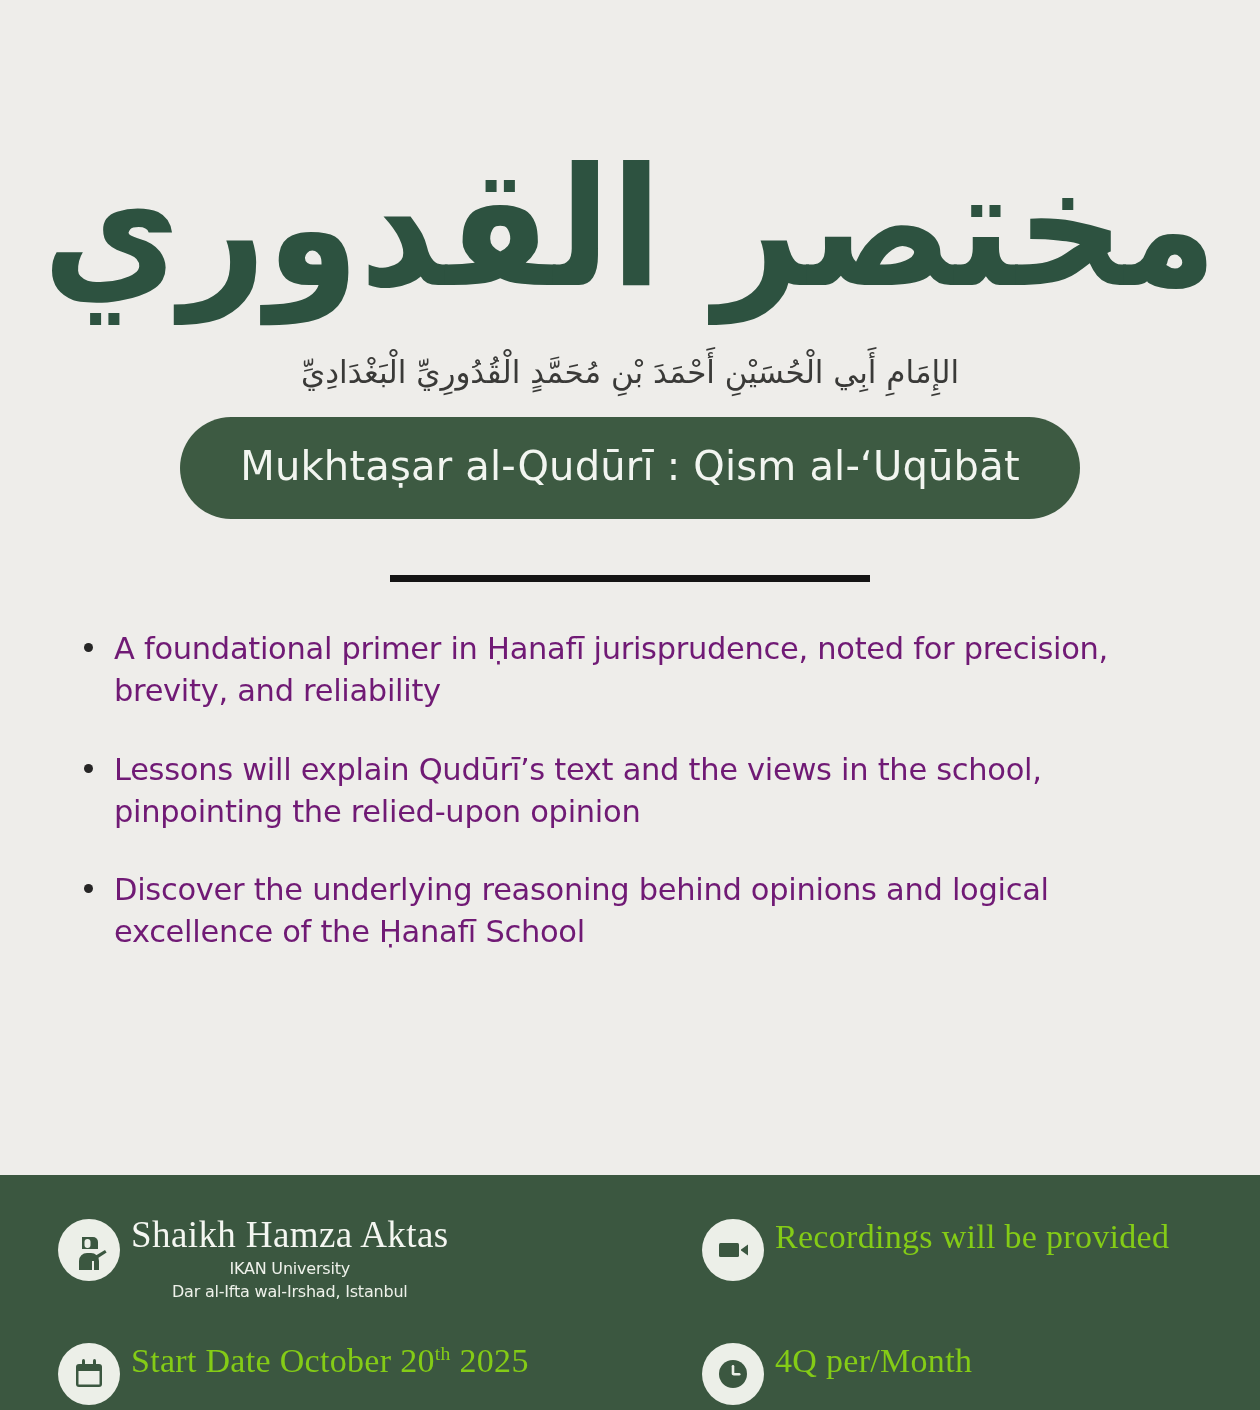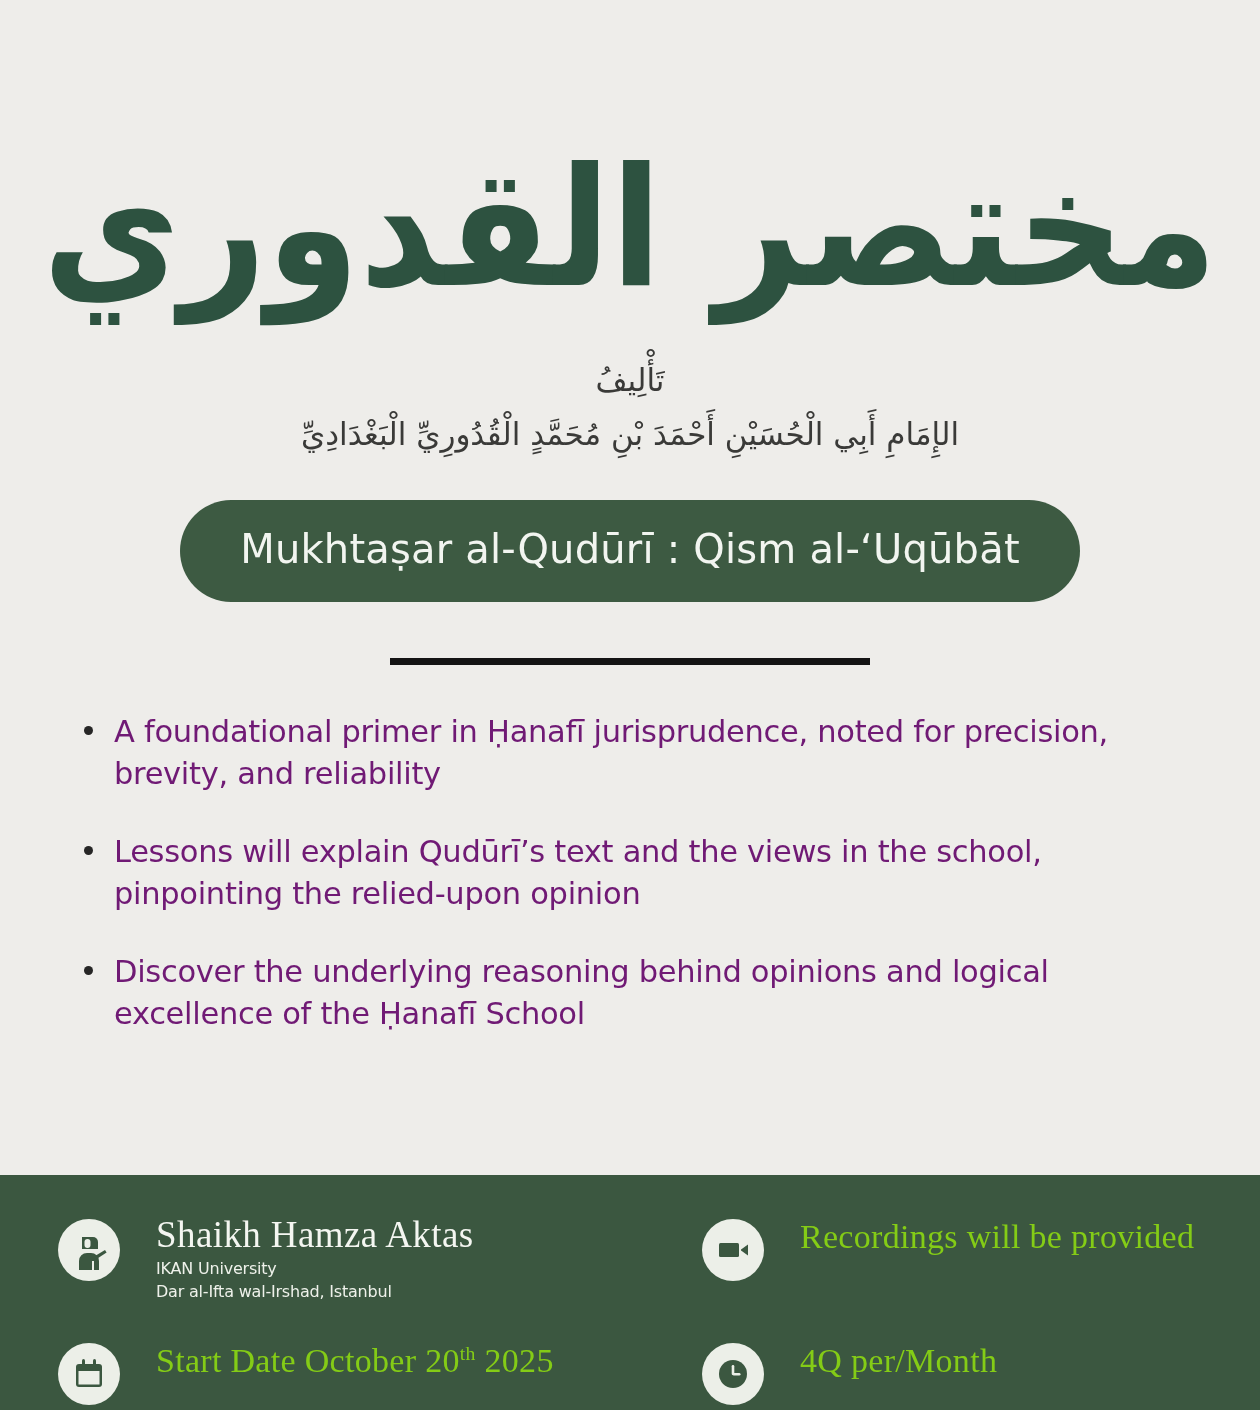--- a/index.html
+++ b/index.html
@@ -74,21 +74,21 @@
   .arabic-death {
     font-size: 25px;
     margin-top: 14px;
     line-height: 1.3;
   }
 
   
   .title-pill-wrap {
     display: flex;
     justify-content: center;
-    margin-top: 44px;
+    margin-top: 24px;
   }
 
   .title-pill {
     background: #3d5a42;
     color: #f2f5f0;
     border-radius: 56px;
     padding: 26px 60px 30px;
     font-size: 40px;
     letter-spacing: 0.2px;
     font-family: "DejaVu Sans", sans-serif;
@@ -147,21 +147,22 @@
     grid-template-columns: 1fr 1fr;
     grid-template-rows: auto auto;
     column-gap: 20px;
     row-gap: 34px;
     align-content: start;
   }
 
   .footer-cell {
     display: flex;
     align-items: flex-start;
-    gap: 36px;
+    gap: 11px;
+    text-align: center;
   }
 
   .footer-cell.right-col { padding-left: 62px; }
 
   .icon-circle {
     flex: 0 0 auto;
     width: 62px;
     height: 62px;
     border-radius: 50%;
     background: #ecefe8;
@@ -210,21 +211,20 @@
 
 <div class="poster">
 
   <div class="body-section">
 
     <div class="calligraphy-block">
       <span class="calligraphy">مختصر القدوري</span>
     </div>
 
     <div class="arabic-sub">
-      <div class="arabic-authored">تَأْلِيفُ</div>
       <div class="arabic-author-name">الإِمَامِ أَبِي الْحُسَيْنِ أَحْمَدَ بْنِ مُحَمَّدٍ الْقُدُورِيِّ الْبَغْدَادِيِّ</div>
     </div>
 
     <div class="title-pill-wrap">
       <div class="title-pill">Mukhtaṣar al-Qudūrī : Qism al-ʻUqūbāt</div>
     </div>
 
     <div class="divider-wrap">
       <div class="divider"></div>
     </div>

